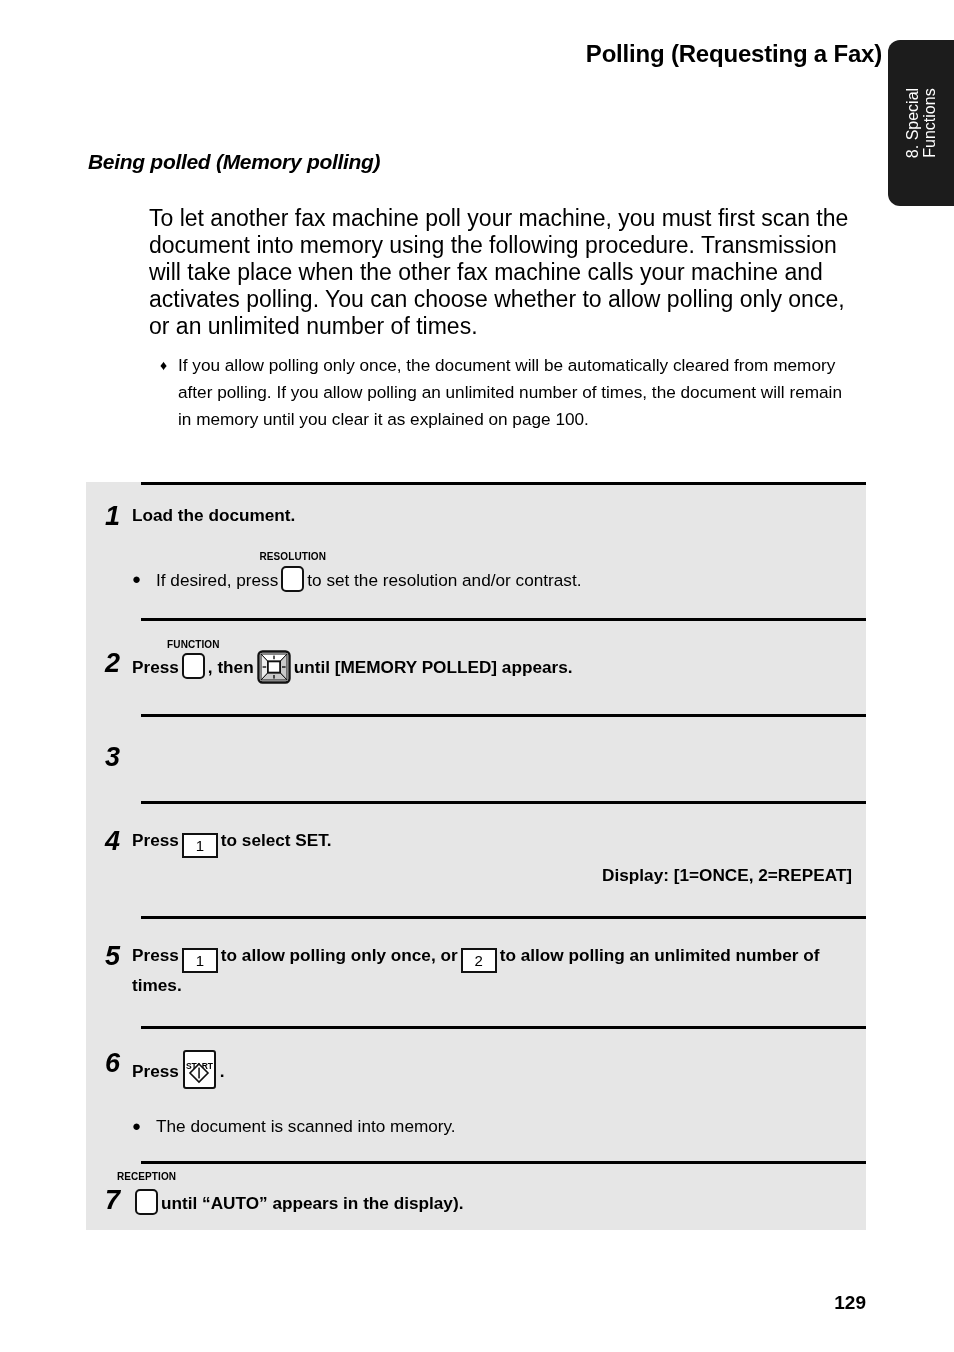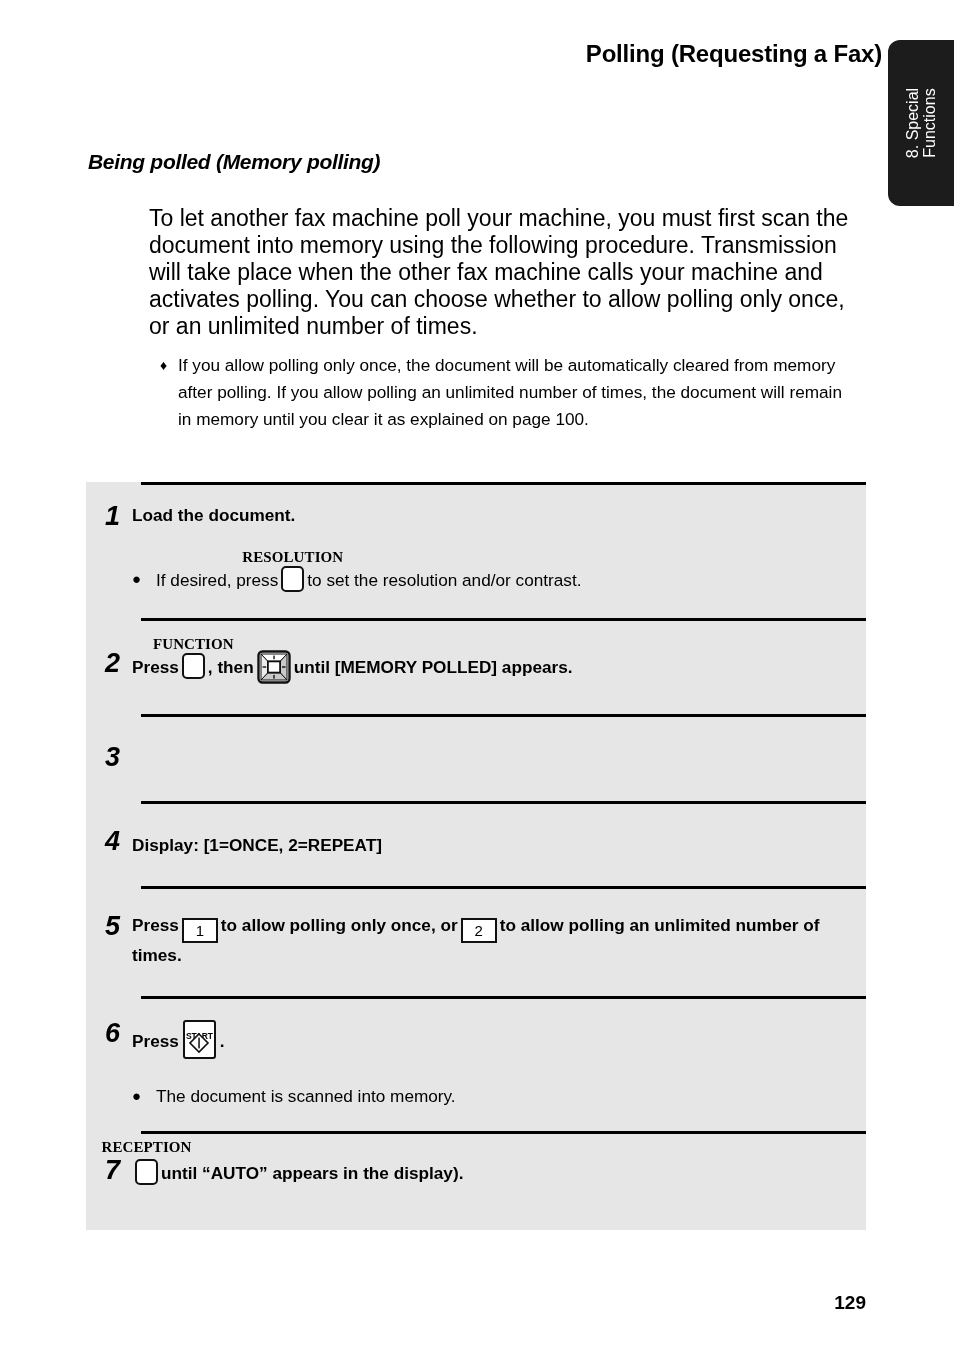--- a/index.html
+++ b/index.html
@@ -134,25 +134,25 @@
   .key-labeled-wrap {
     display: inline-block;
     position: relative;
     vertical-align: -6px;
     margin: 0 3px;
   }
   .key-cap-label {
     position: absolute;
     bottom: 22px; left: 50%;
     transform: translateX(-50%);
-    font-size: 15px;
+    font-size: 10px;
     font-weight: bold;
     letter-spacing: 0.1px;
     white-space: nowrap;
-    font-family: Liberation Serif, serif;
+    font-family: Liberation Sans, sans-serif;
   }
   .key-round {
     display: block;
     width: 23px; height: 26px;
     border: 2.2px solid #111;
     border-radius: 5px;
     background: #fff;
   }
 
   
@@ -274,21 +274,22 @@
     <div class="step-inner" style="padding-top:30px; padding-bottom:30px;">
       <div class="step-num">3</div>
     </div>
   </div>
 
   <div class="step">
     <div class="step-rule" style="top:0;"></div>
     <div class="step-inner" style="padding-top:27px; padding-bottom:28px;">
       <div class="step-num">4</div>
       <div class="step-body">
-        <div class="step-title" style="margin-top:5px;">Display: [1=ONCE, 2=REPEAT]</div>
+        <div class="step-title"><span>Press</span><span class="key-num">1</span><span>to select SET.</span></div>
+        <div class="step-title" style="margin-top:5px;text-align:right;">Display: [1=ONCE, 2=REPEAT]</div>
       </div>
     </div>
   </div>
 
   <div class="step">
     <div class="step-rule" style="top:0;"></div>
     <div class="step-inner" style="padding-top:27px; padding-bottom:28px;">
       <div class="step-num">5</div>
       <div class="step-body">
         <div class="step-title"><span>Press</span><span class="key-num">1</span><span>to allow polling only once, or</span><span class="key-num">2</span><span>to allow polling an unlimited number of times.</span></div>

